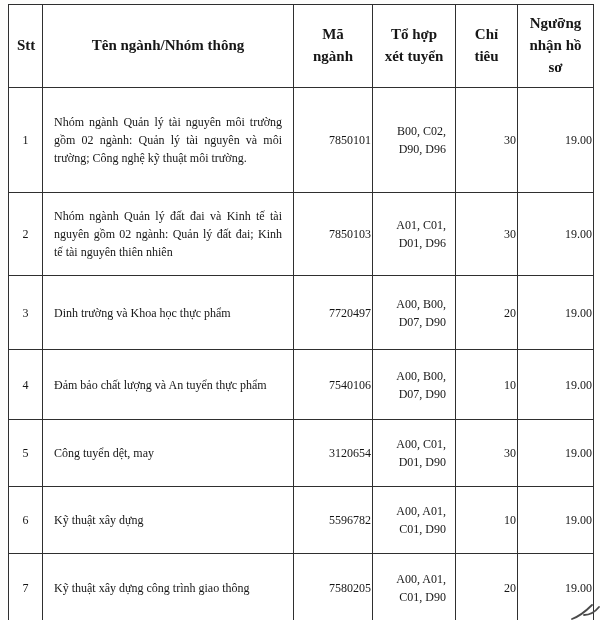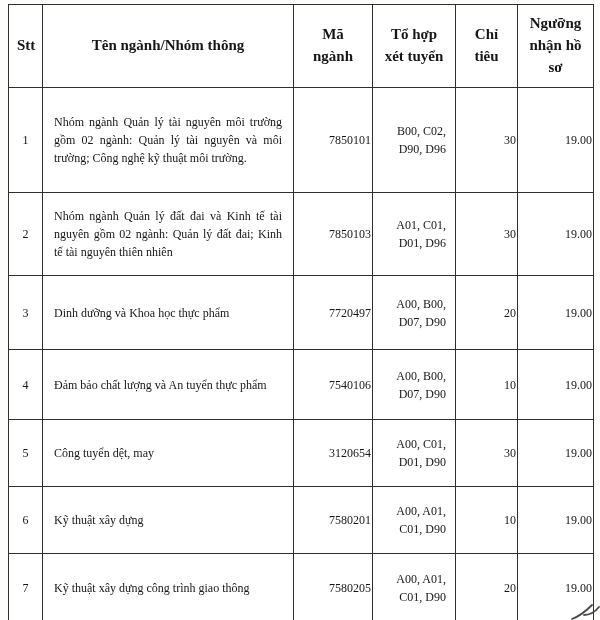--- a/index.html
+++ b/index.html
@@ -126,21 +126,21 @@
       <td class="cell-stt">2</td>
       <td class="cell-name">Nhóm ngành Quản lý đất đai và Kinh tế tài nguyên gồm 02 ngành: Quản lý đất đai; Kinh tế tài nguyên thiên nhiên</td>
       <td class="cell-code">7850103</td>
       <td class="cell-combos">A01, C01, D01, D96</td>
       <td class="cell-quota">30</td>
       <td class="cell-threshold">19.00</td>
     </tr>
 
     <tr>
       <td class="cell-stt">3</td>
-      <td class="cell-name">Dinh dưỡng và Khoa học thực phẩm</td>
+      <td class="cell-name">Dinh trường và Khoa học thực phẩm</td>
       <td class="cell-code">7720497</td>
       <td class="cell-combos">A00, B00, D07, D90</td>
       <td class="cell-quota">20</td>
       <td class="cell-threshold">19.00</td>
     </tr>
 
     <tr>
       <td class="cell-stt">4</td>
       <td class="cell-name">Đảm bảo chất lượng và An tuyển thực phẩm</td>
       <td class="cell-code">7540106</td>
@@ -154,21 +154,21 @@
       <td class="cell-name">Công tuyển dệt, may</td>
       <td class="cell-code">3120654</td>
       <td class="cell-combos">A00, C01, D01, D90</td>
       <td class="cell-quota">30</td>
       <td class="cell-threshold">19.00</td>
     </tr>
 
     <tr>
       <td class="cell-stt">6</td>
       <td class="cell-name">Kỹ thuật xây dựng</td>
-      <td class="cell-code">7580201</td>
+      <td class="cell-code">5596782</td>
       <td class="cell-combos">A00, A01, C01, D90</td>
       <td class="cell-quota">10</td>
       <td class="cell-threshold">19.00</td>
     </tr>
 
     <tr>
       <td class="cell-stt">7</td>
       <td class="cell-name">Kỹ thuật xây dựng công trình giao thông</td>
       <td class="cell-code">7580205</td>
       <td class="cell-combos">A00, A01, C01, D90</td>

